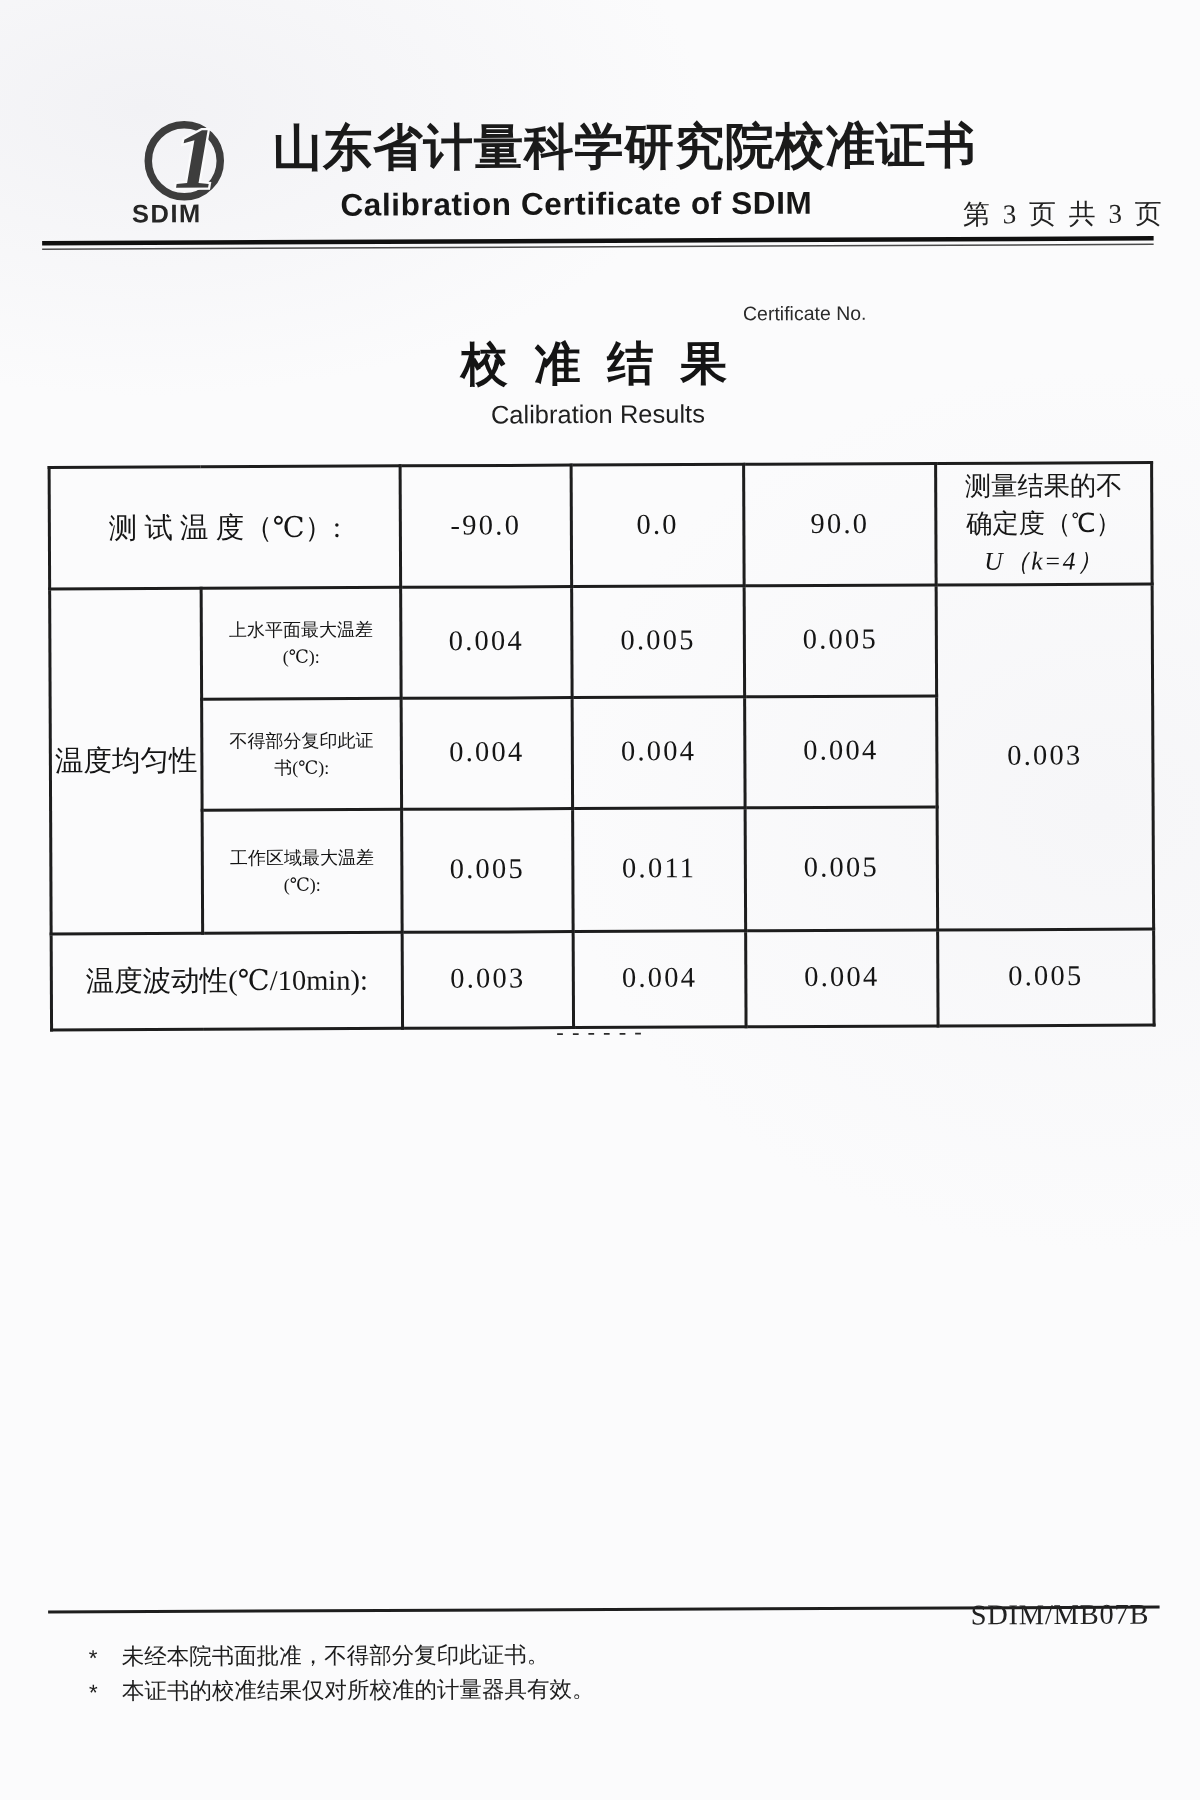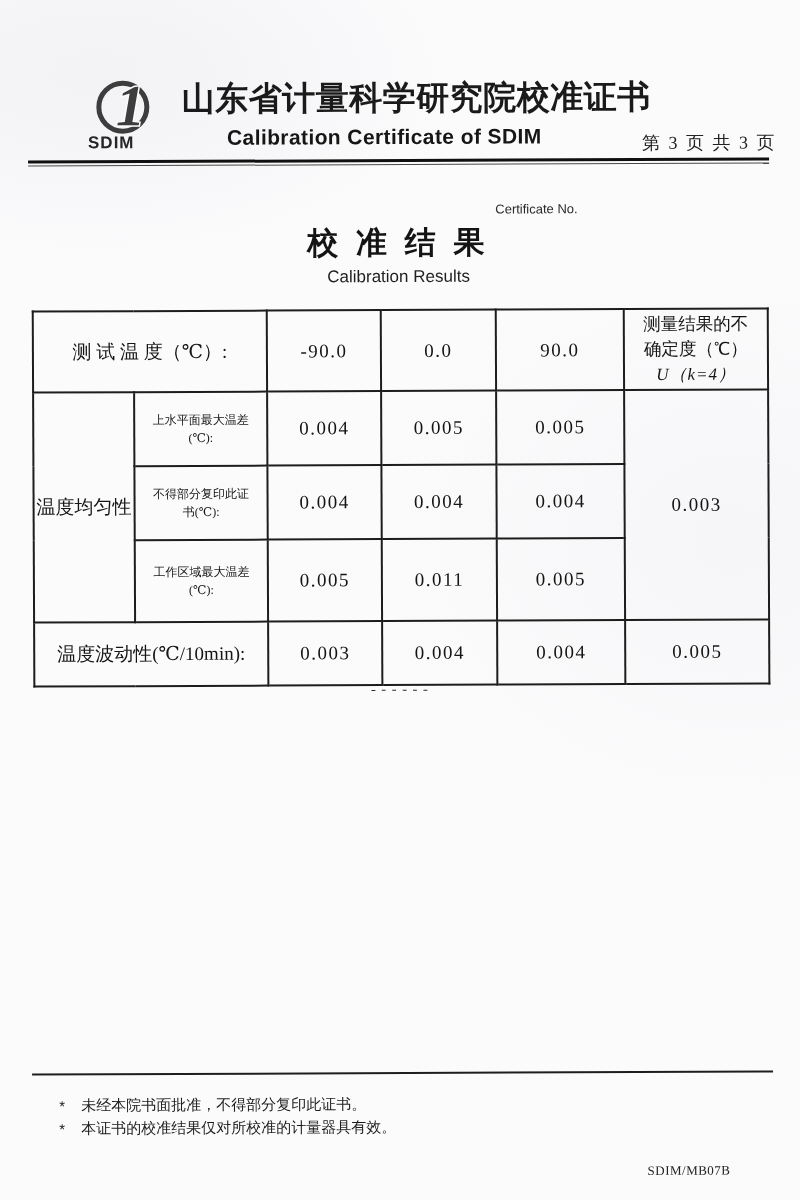--- a/index.html
+++ b/index.html
@@ -59,21 +59,21 @@
   tr.r5 td{height:62px;}
 
   
   .dashes{position:absolute;left:0;right:0;top:682px;text-align:center;font-family:var(--mono);font-size:14px;letter-spacing:2px;color:#2a2a2a;}
 
   
   .foot-rule{position:absolute;left:30px;top:1072px;width:741px;height:2px;background:#1e1e1e;}
   .notes{position:absolute;left:57px;top:1093px;font-size:15px;color:#1d1d1d;}
   .note{display:flex;line-height:23px;}
   .note .star{width:22px;font-family:var(--sans);}
-  .form-code{position:absolute;left:645px;top:1164px;font-size:13px;letter-spacing:0.5px;color:#222;}
+  .form-code{position:absolute;left:645px;top:1068px;font-size:19px;letter-spacing:0.5px;color:#222;}
 </style>
 </head>
 <body>
 
 <div class="page">
   <div class="scan">
 
     <div class="logo">
       <svg width="74" height="72" viewBox="0 0 74 72">
         <circle cx="33" cy="38" r="24" fill="none" stroke="#3d3d3d" stroke-width="5"></circle>

